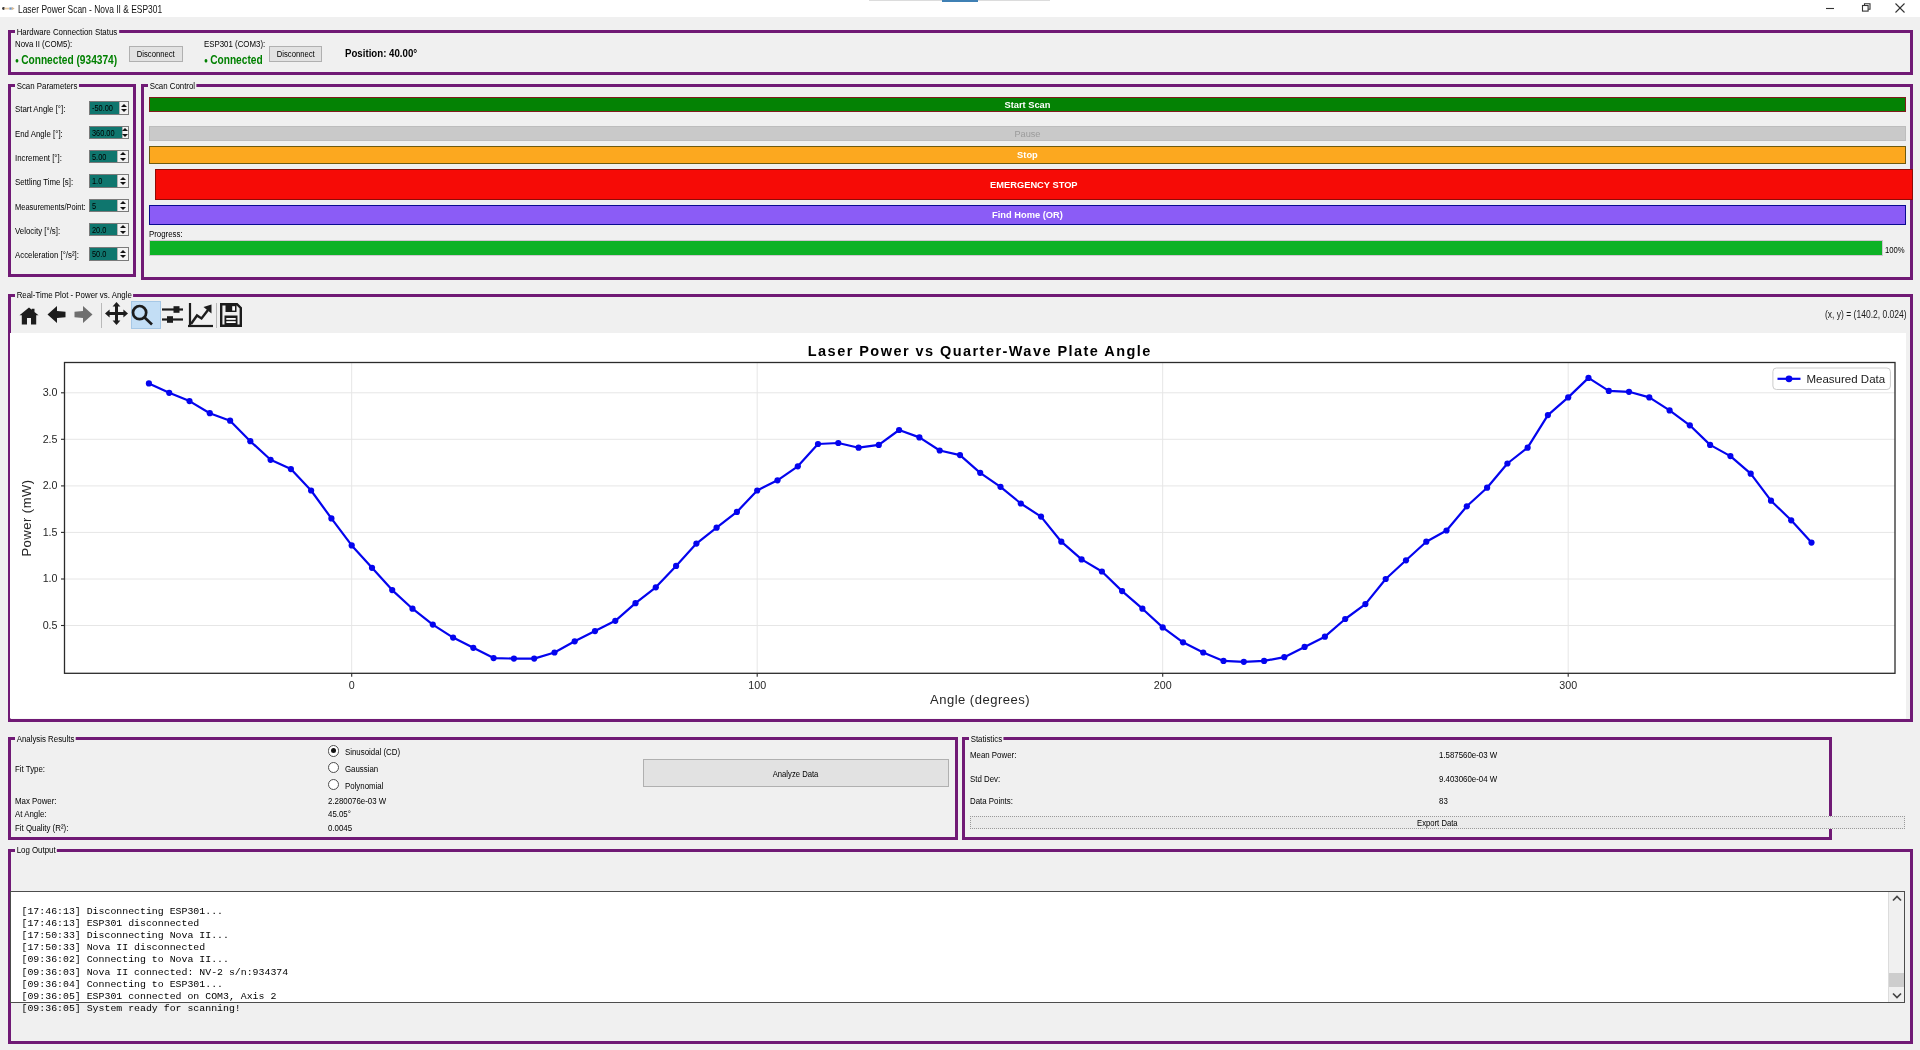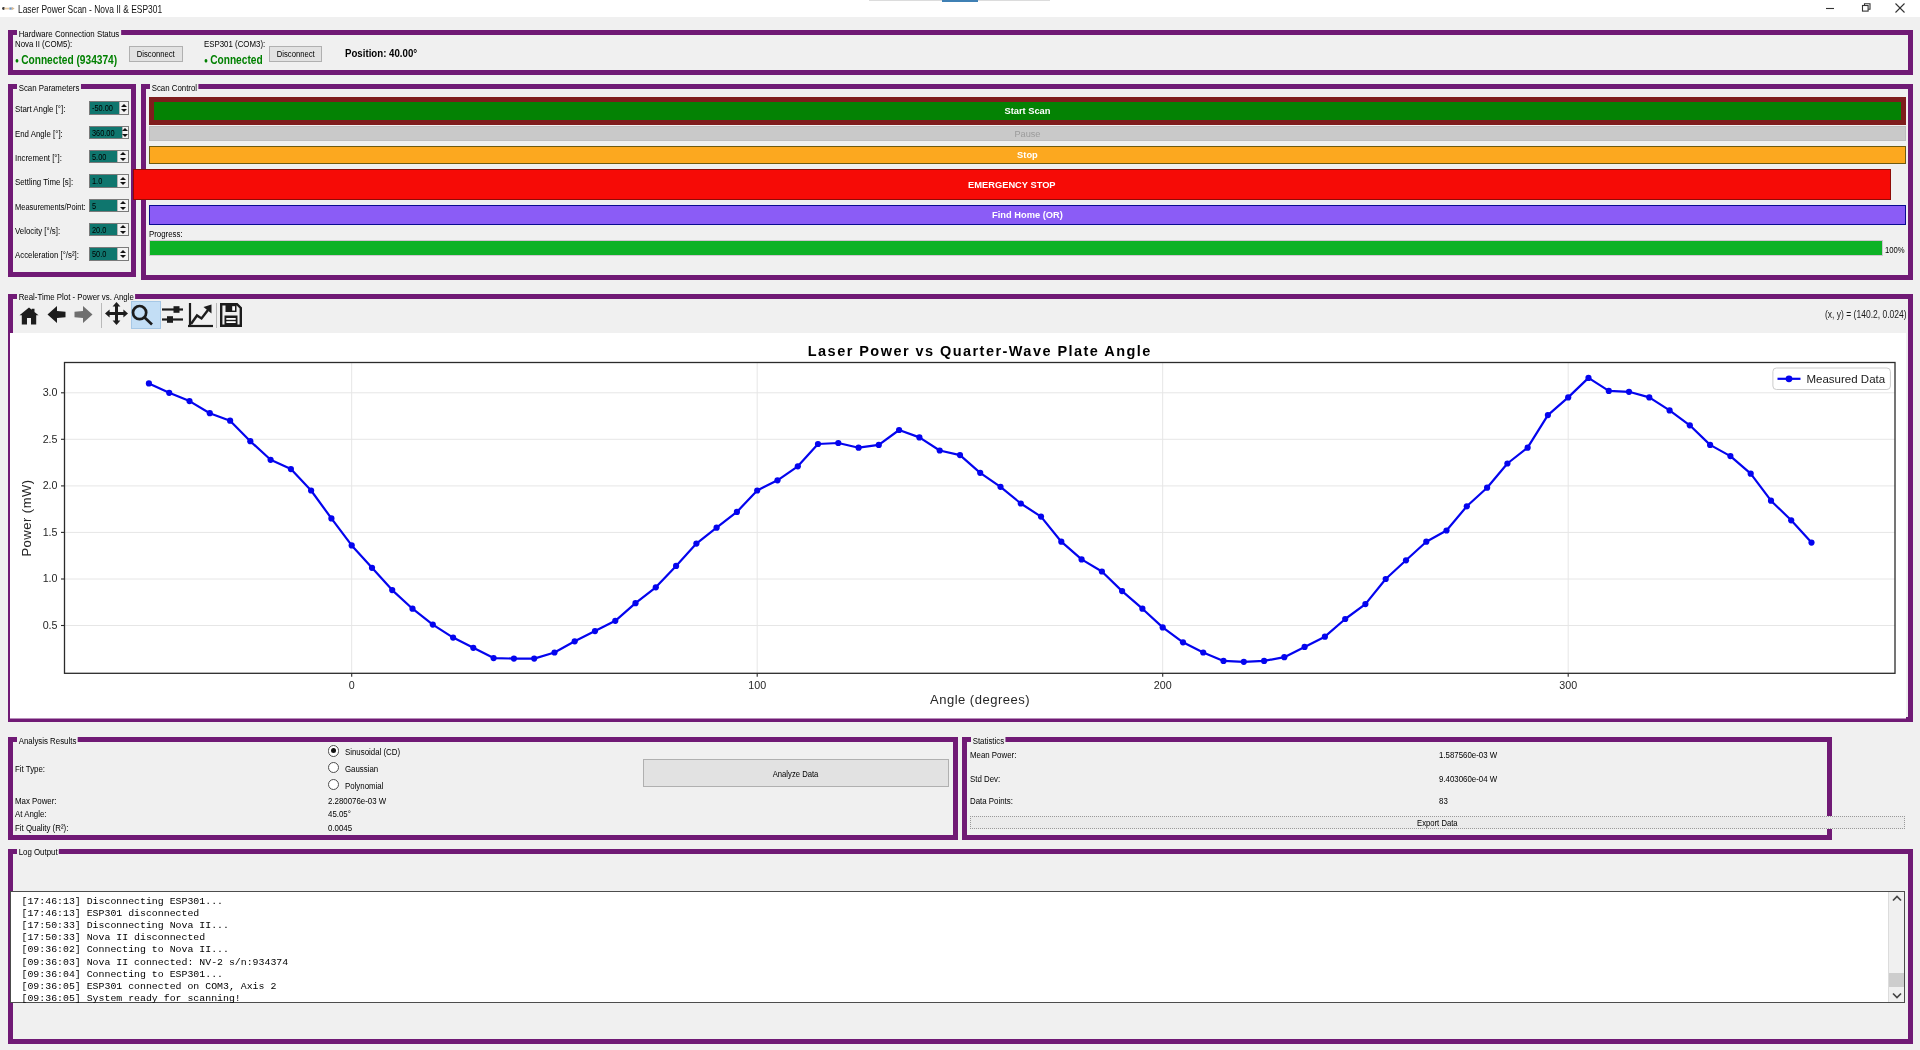--- a/index.html
+++ b/index.html
@@ -1,19 +1,19 @@
 <!DOCTYPE html>
 <html><head><meta charset="utf-8"><title>Laser Power Scan - Nova II &amp; ESP301</title>
 <style>
 *{margin:0;padding:0;box-sizing:border-box}
 html,body{width:1920px;height:1050px;overflow:hidden}
 body{background:#f0f0f0;font-family:"Liberation Sans",sans-serif;position:relative}
 .lab{position:absolute;font-size:9.6px;color:#000;white-space:nowrap;transform:scaleX(0.82);transform-origin:0 50%}
 .labr{position:absolute;font-size:9.6px;color:#000;white-space:nowrap;transform:scaleX(0.82);transform-origin:100% 50%}
-.grp{position:absolute;border:5px solid #701a75}
+.grp{position:absolute;border:3px solid #701a75}
 .gt{position:absolute;top:-7.5px;left:4px;background:#f0f0f0;padding:0 2px;font-size:9.6px;color:#000;white-space:nowrap;transform:scaleX(0.82);transform-origin:0 50%}
 .btn{position:absolute;display:flex;align-items:center;justify-content:center;white-space:nowrap}
 .btn>span,.wbtn>span{display:inline-block;transform:scaleX(0.8);transform-origin:50% 50%}
 .wbtn{position:absolute;background:#e2e2e2;border:1px solid #b0b0b0;display:flex;align-items:center;justify-content:center;font-size:9.6px;color:#000}
 .spin{position:absolute;width:39.5px;height:13.5px;background:#0f766e;border:1px solid #7a7a7a;display:flex}
 .sv{flex:1;font-size:9.5px;line-height:12px;padding-left:2.5px;color:#000;transform:scaleX(0.78);transform-origin:0 50%}
 .sb{width:11px;border-left:1px solid #b5b5b5;background:#f2f2f2;position:relative}
 .sb i{position:absolute;left:50%;transform:translateX(-50%);width:0;height:0;border-left:3.4px solid transparent;border-right:3.4px solid transparent}
 .sb i.up{top:1.5px;border-bottom:3.6px solid #111}
 .sb i.dn{bottom:1.5px;border-top:3.6px solid #111}
@@ -109,24 +109,24 @@
 <div class="spin" style="left:89px;top:247.1px">
     <span class="sv">50.0</span>
     <span class="sb">
       <i class="up"></i>
       <i class="dn"></i>
     </span>
   </div>
 <div class="grp" style="left:141.3px;top:84px;width:1771.9px;height:195.8px">
     <span class="gt">Scan Control</span>
   </div>
-<div class="btn" style="left:148.6px;top:97px;width:1757.7px;height:28px;background:#048204;color:#fff;font-size:9.3px;font-weight:bold;border:5px solid #7f1d1d">Start Scan</div>
+<div class="btn" style="left:148.6px;top:97px;width:1757.7px;height:15px;background:#048204;color:#fff;font-size:9.3px;font-weight:bold;border:1px solid #7f1d1d">Start Scan</div>
 <div class="btn" style="left:148.6px;top:126px;width:1757.7px;height:15px;background:#c9c9c9;color:#9b9b9b;font-size:9.2px;font-weight:normal;border:1px solid #bdbdbd">Pause</div>
 <div class="btn" style="left:148.6px;top:146px;width:1757.7px;height:18px;background:#fca81f;color:#fff;font-size:9.3px;font-weight:bold;border:1px solid #6e5a10">Stop</div>
-<div class="btn" style="left:133px;top:169px;width:1757.7px;height:31px;background:#f60b06;color:#fff;font-size:9.3px;font-weight:bold;border:1px solid #8e0b06">EMERGENCY STOP</div>
+<div class="btn" style="left:155px;top:169px;width:1757.7px;height:31px;background:#f60b06;color:#fff;font-size:9.3px;font-weight:bold;border:1px solid #8e0b06">EMERGENCY STOP</div>
 <div class="btn" style="left:148.6px;top:205px;width:1757.7px;height:20px;background:#8b5cf6;color:#fff;font-size:9.3px;font-weight:bold;border:1px solid #0a0a90">Find Home (OR)</div>
 <div class="lab" style="left:148.6px;top:228px;">Progress:</div>
 <div style="position:absolute;left:148.6px;top:239.5px;width:1734.5px;height:16px;border:1px solid #cfc6cf;background:#0db226"></div>
 <div class="lab" style="left:1884.5px;top:244px;font-size:9.4px">100%</div>
 <div class="grp" style="left:7.8px;top:293.5px;width:1905.4px;height:428.79999999999995px">
     <span class="gt">Real-Time Plot - Power vs. Angle</span>
   </div>
 <div style="position:absolute;left:0;top:0;width:1920px;height:0">
 <svg style="position:absolute;left:19px;top:307px" width="21" height="18" viewBox="0 0 21 18">
       <path d="M10 0.5 L0.5 8.2 L2.8 8.2 L2.8 17.5 L8 17.5 L8 11 L12 11 L12 17.5 L17.2 17.5 L17.2 8.2 L19.5 8.2 L15.5 5 L15.5 1.8 L12.8 1.8 L12.8 2.8 Z" fill="#1c1c1c"></path>
@@ -349,21 +349,21 @@
 <div class="lab" style="left:1438.6px;top:773px;">9.403060e-04 W</div>
 <div class="lab" style="left:969.6px;top:794.5px;">Data Points:</div>
 <div class="lab" style="left:1438.6px;top:794.5px;">83</div>
 <div class="wbtn" style="left:969.6px;top:816px;width:935.5px;height:13px;background:#ebebeb;border:1px dotted #9a9a9a">
     <span>Export Data</span>
   </div>
 <div class="grp" style="left:7.8px;top:848.8px;width:1905.4px;height:195.5px">
     <span class="gt">Log Output</span>
   </div>
 <div style="position:absolute;left:10px;top:891.3px;width:1895px;height:111.7px;background:#fff;border:1px solid #4c4c4c">
-<div class="mono" style="position:absolute;left:10.5px;top:4px">[17:46:13] Disconnecting ESP301...
+<div class="mono" style="position:absolute;left:10.5px;top:14px">[17:46:13] Disconnecting ESP301...
 [17:46:13] ESP301 disconnected
 [17:50:33] Disconnecting Nova II...
 [17:50:33] Nova II disconnected
 [09:36:02] Connecting to Nova II...
 [09:36:03] Nova II connected: NV-2 s/n:934374
 [09:36:04] Connecting to ESP301...
 [09:36:05] ESP301 connected on COM3, Axis 2
 [09:36:05] System ready for scanning!</div>
 <div style="position:absolute;right:0;top:0;width:16px;height:100%;background:#f0f0f0;border-left:1px solid #dcdcdc">
 <svg style="position:absolute;left:3px;top:3px" width="10" height="7" viewBox="0 0 10 7">

